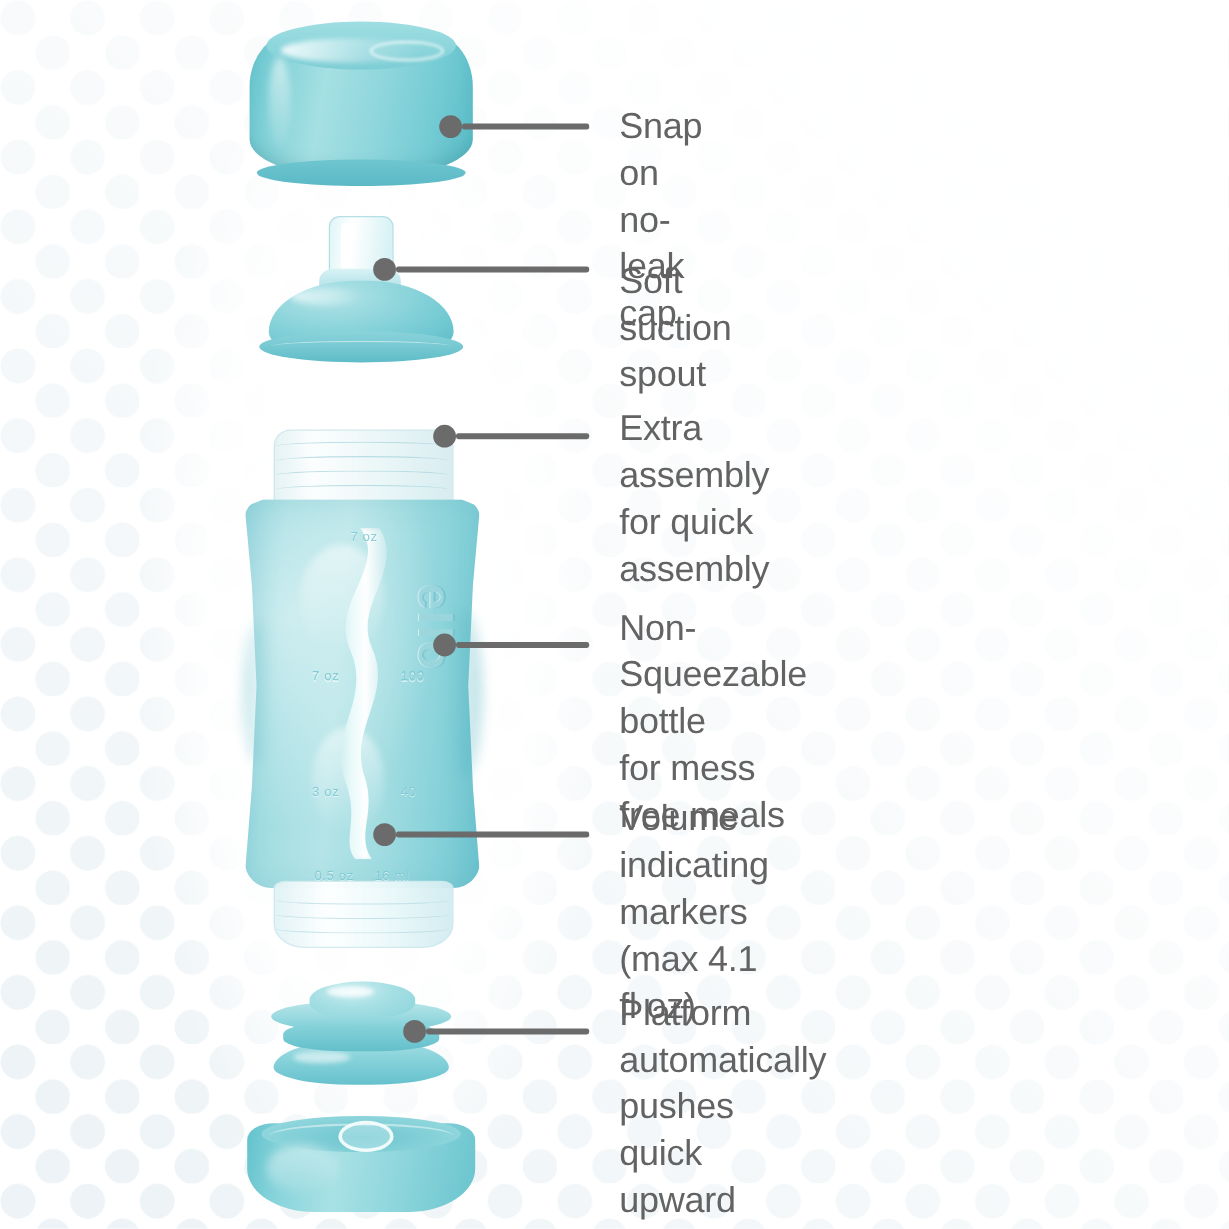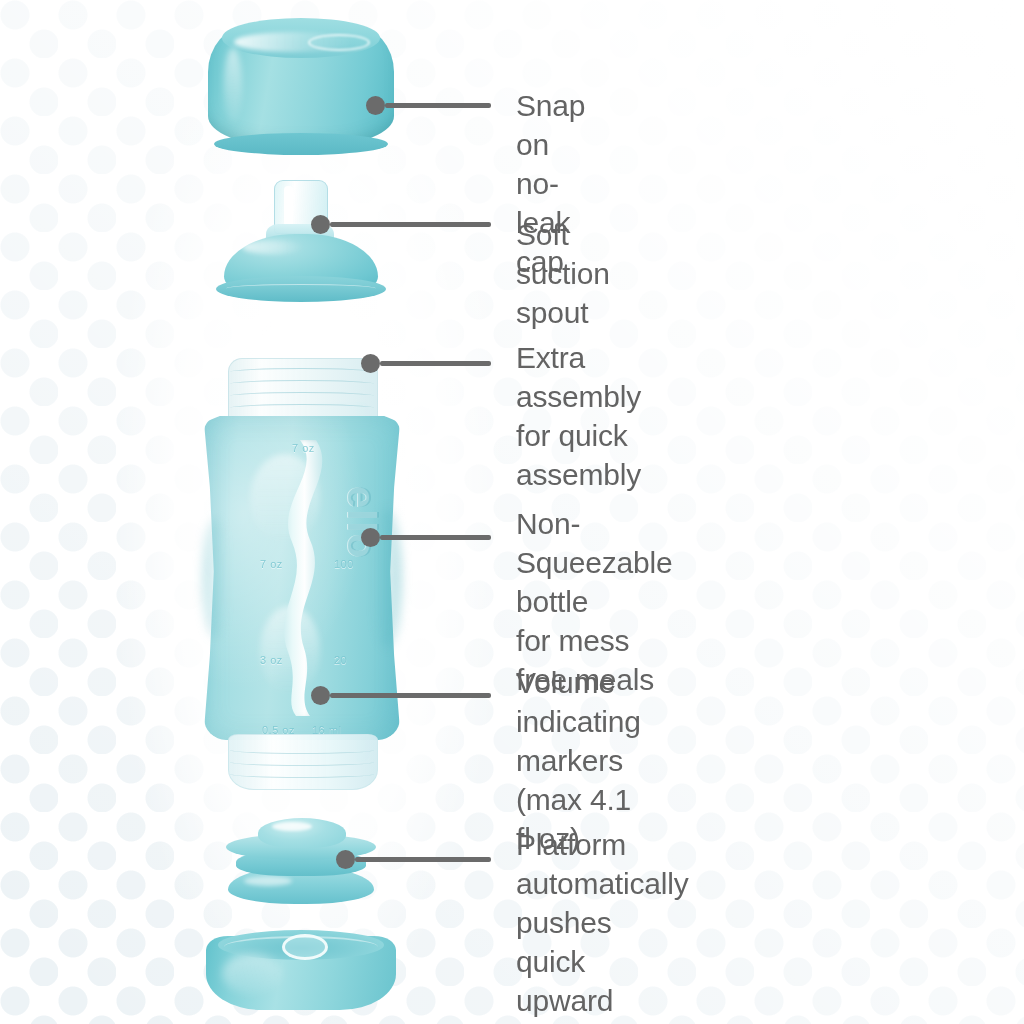--- a/index.html
+++ b/index.html
@@ -391,21 +391,21 @@
 
     <div class="window-s">
       <div class="window-fill"></div>
       <div class="window-shadow"></div>
     </div>
 
     <div class="emboss" style="left:88px; top:84px;">7 oz</div>
     <div class="emboss" style="left:56px; top:200px;">7 oz</div>
     <div class="emboss" style="left:130px; top:200px;">100</div>
     <div class="emboss" style="left:56px; top:296px;">3 oz</div>
-    <div class="emboss" style="left:130px; top:296px;">20</div>
+    <div class="emboss" style="left:130px; top:296px;">40</div>
     <div class="emboss" style="left:58px; top:366px;">0.5 oz</div>
     <div class="emboss" style="left:108px; top:366px;">16 ml</div>
     <div class="logo-emboss">ello</div>
 
     <div class="bottle-base-ring"></div>
     <div class="base-thread" style="bottom:40px"></div>
     <div class="base-thread" style="bottom:28px"></div>
     <div class="base-thread" style="bottom:16px"></div>
   </div>
 

